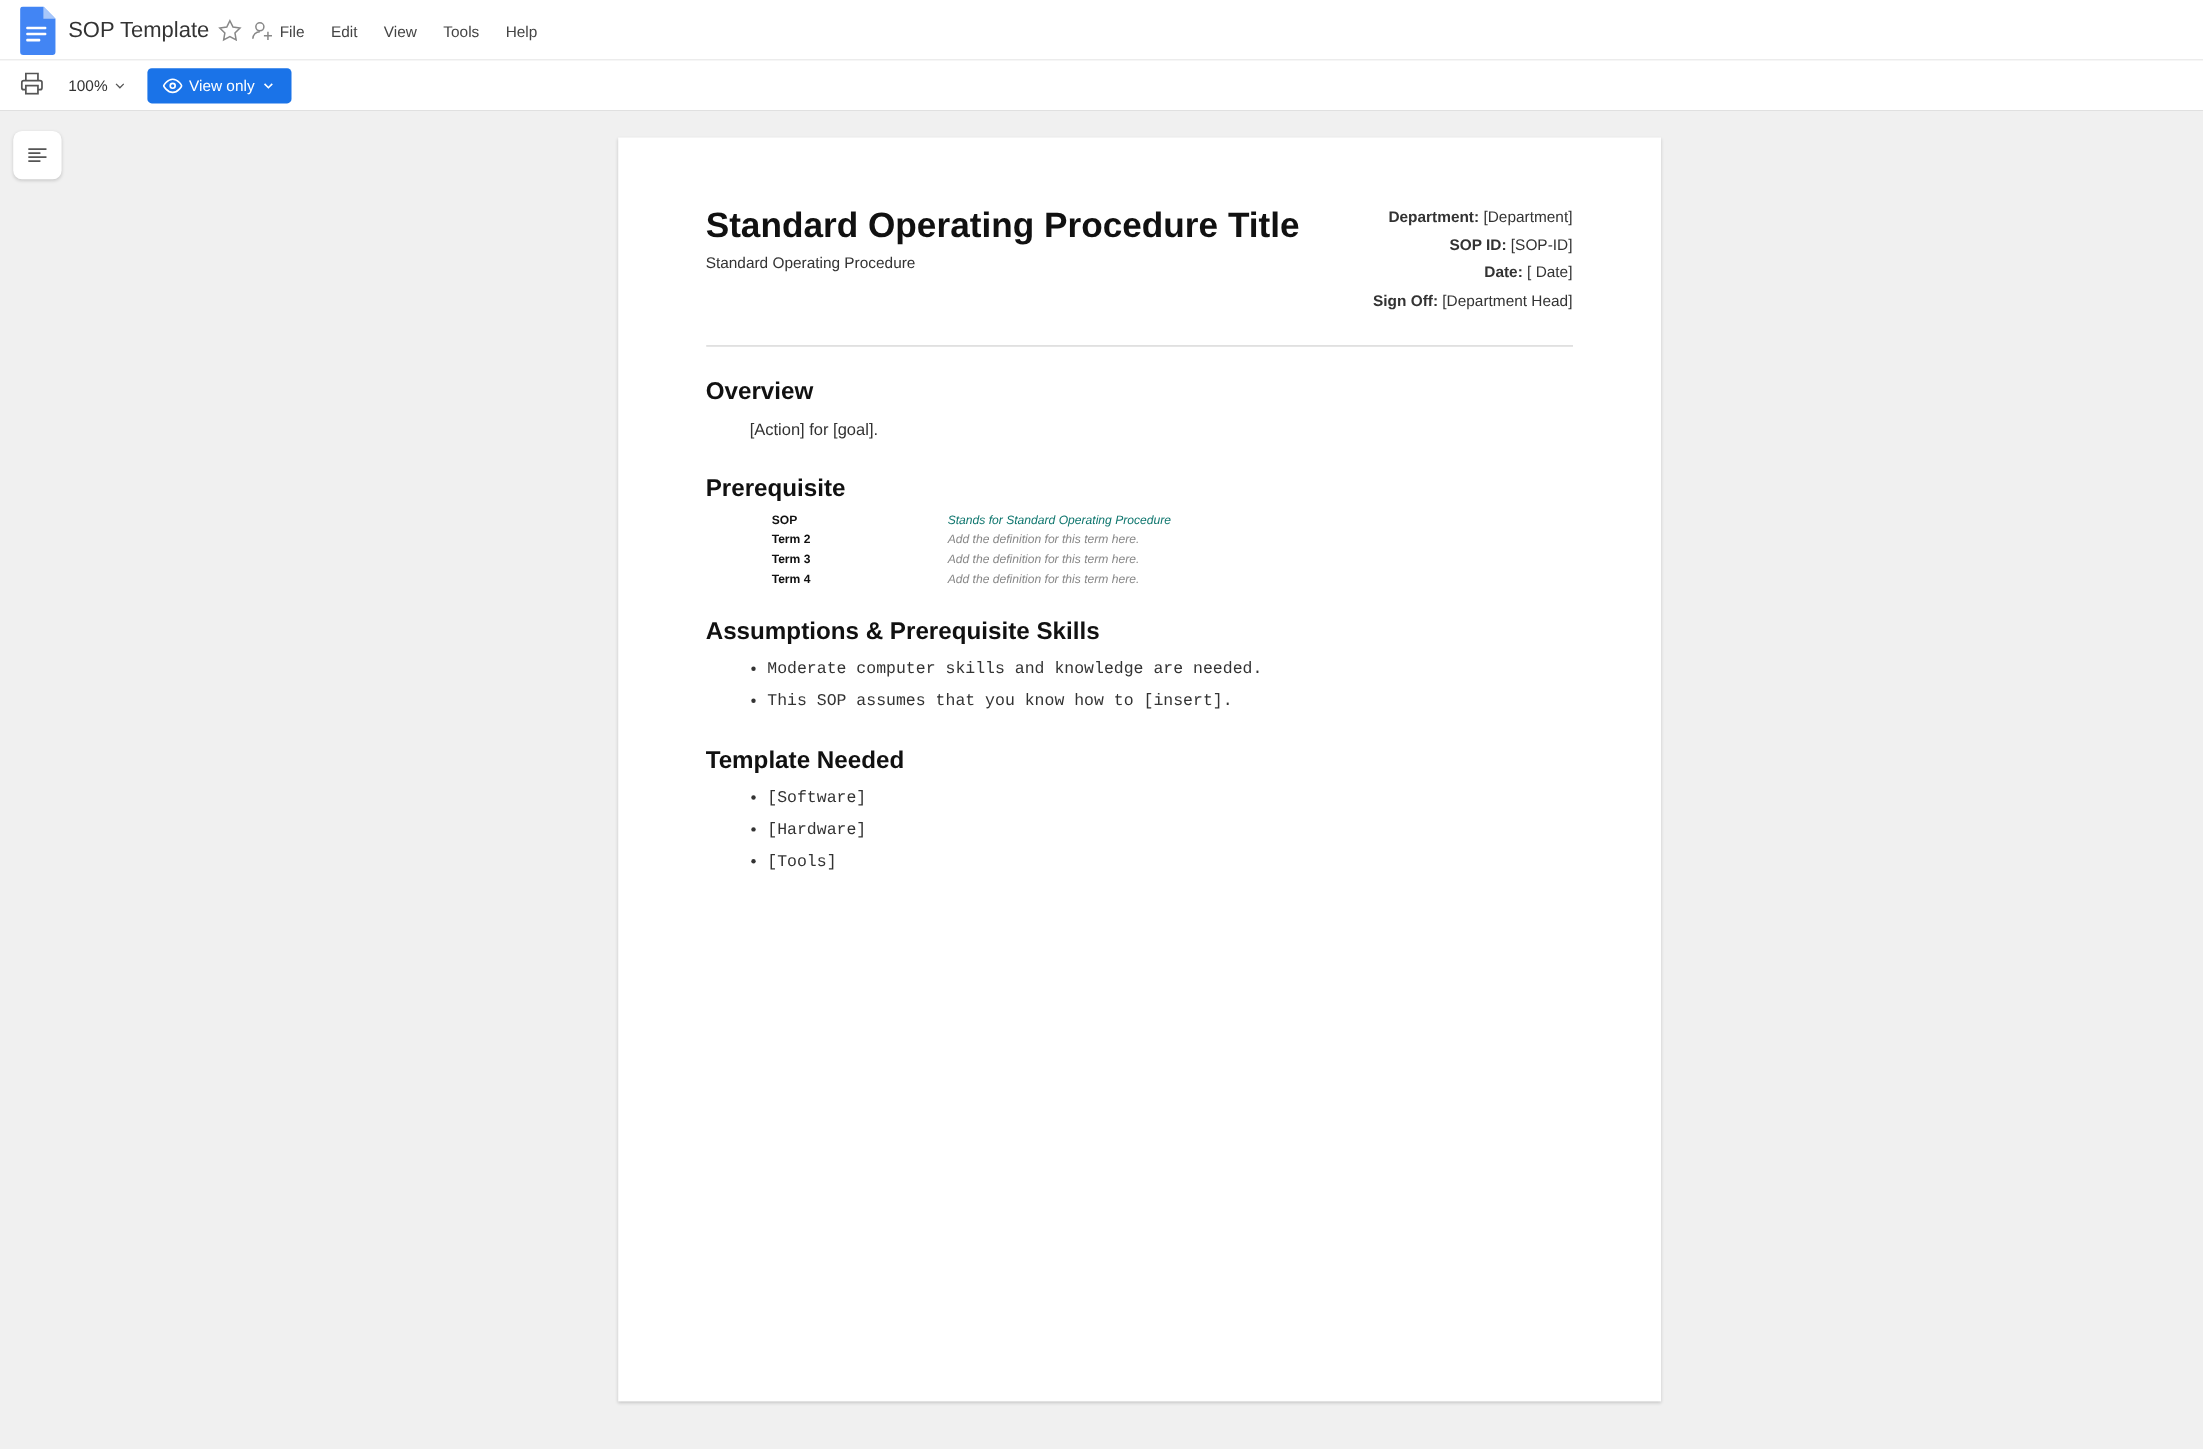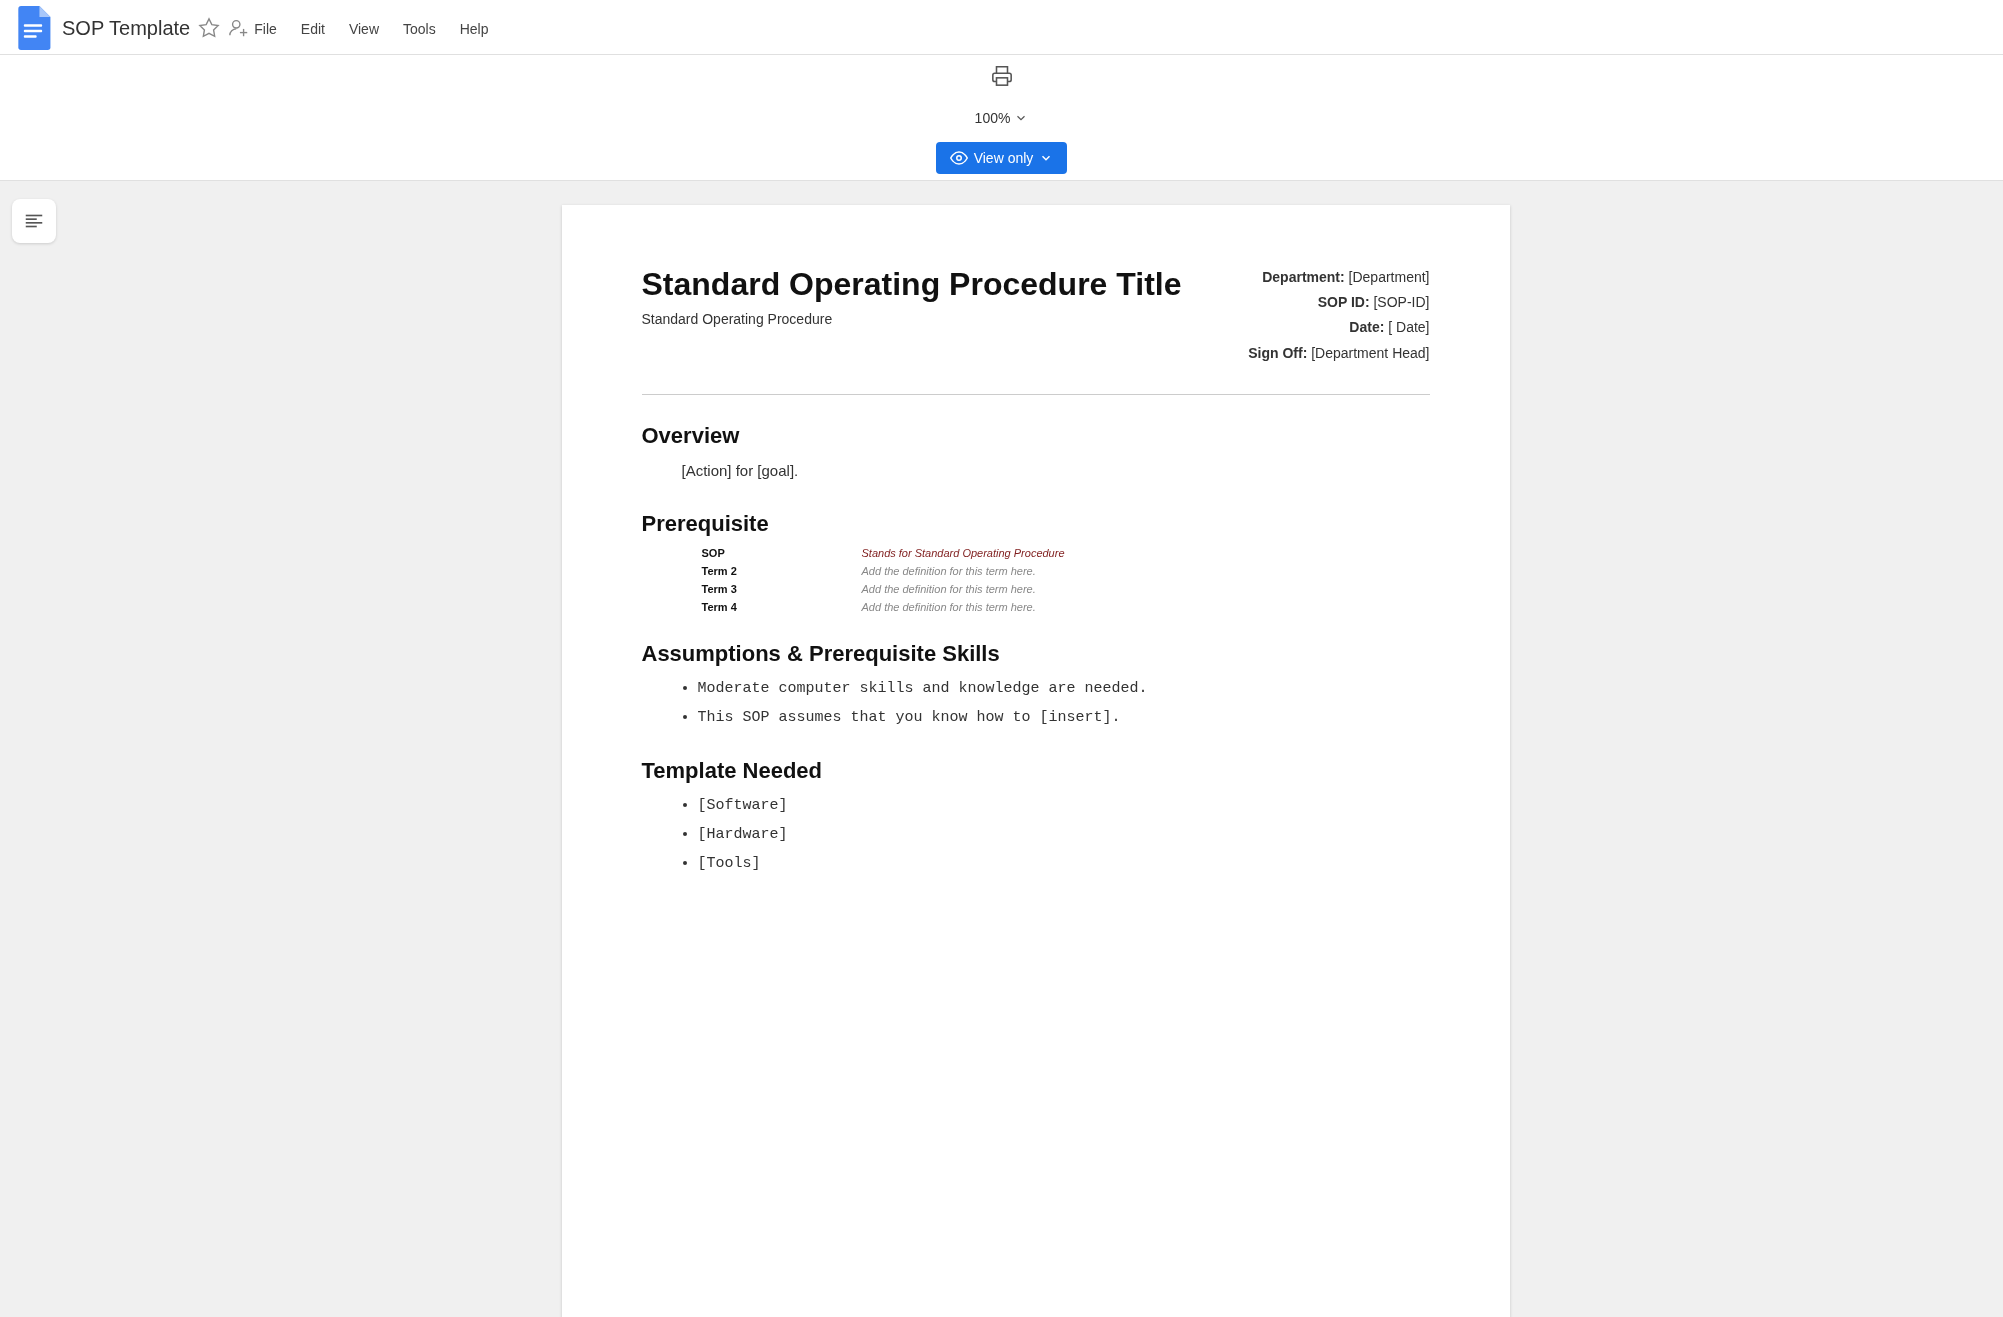--- a/index.html
+++ b/index.html
@@ -57,21 +57,20 @@
     }
 
     
     .toolbar {
       display: flex;
       align-items: center;
       background: #fff;
       padding: 6px 14px;
       border-bottom: 1px solid #e0e0e0;
       gap: 12px;
-      flex-direction: column;
     }
     .print-btn {
       background: none;
       border: none;
       cursor: pointer;
       color: #555;
       padding: 4px;
       border-radius: 4px;
     }
     .zoom-control {
@@ -214,21 +213,21 @@
     .def-term {
       font-weight: 700;
       min-width: 100px;
       color: #111;
     }
     .def-value {
       color: #888;
       font-style: italic;
     }
     .def-value.first {
-      color: #7f1d1d;
+      color: #0f766e;
       font-style: italic;
     }
 
     
     .bullet-list {
       margin-left: 40px;
       margin-top: 4px;
     }
     .bullet-list li {
       font-size: 15px;

